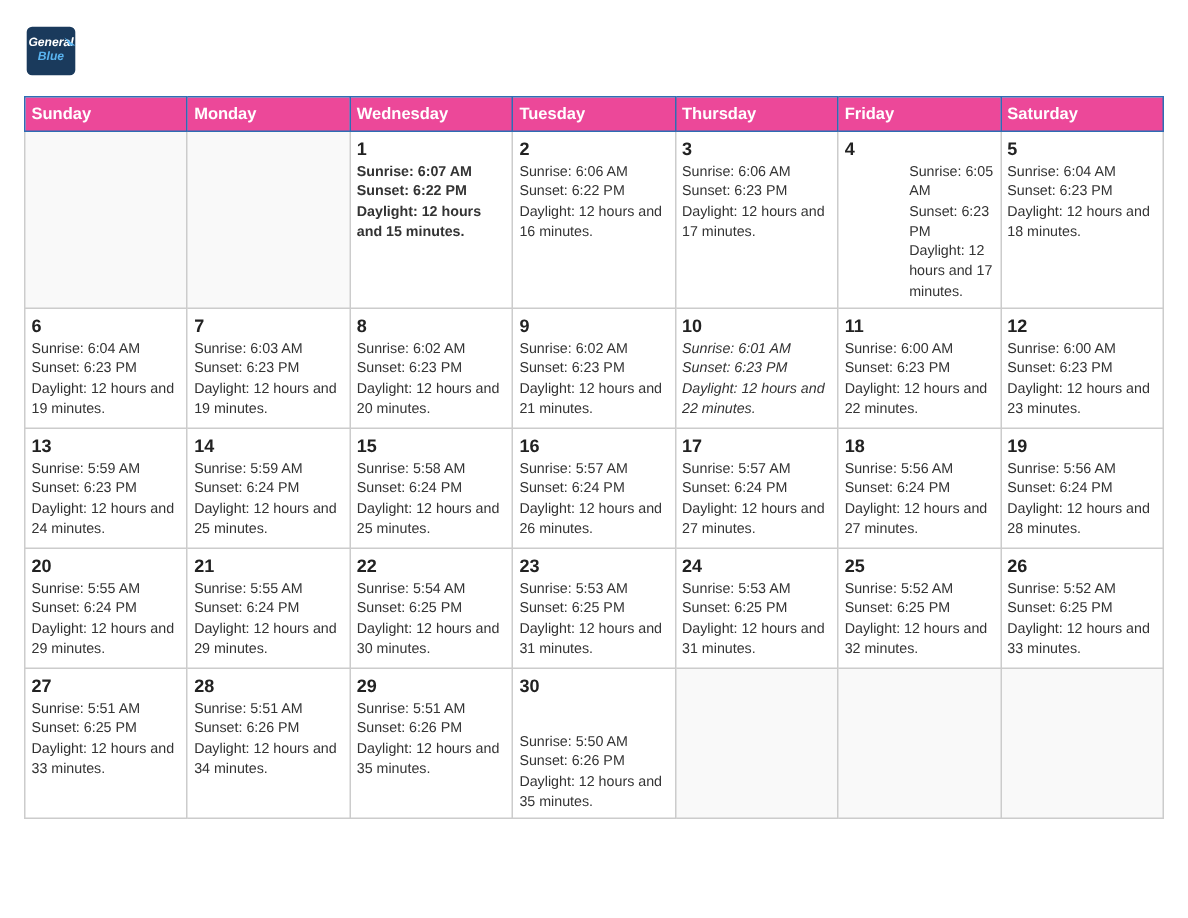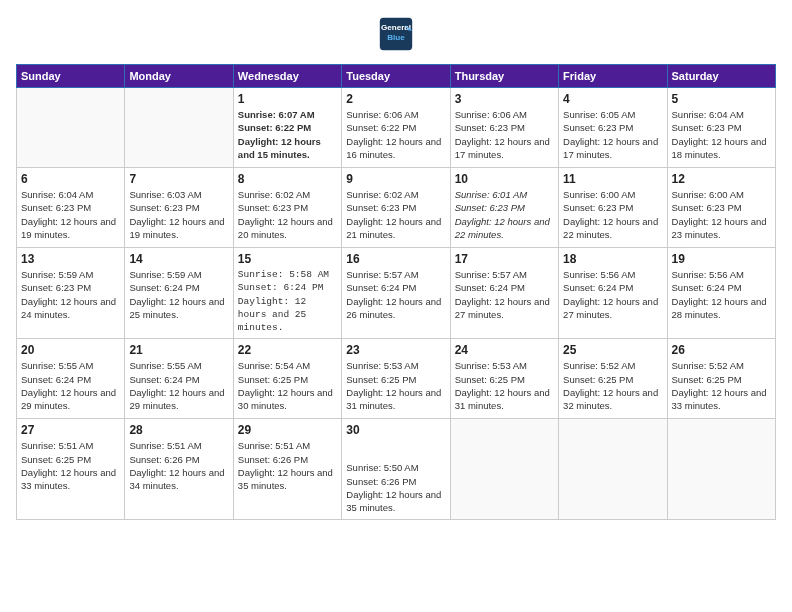--- a/index.html
+++ b/index.html
@@ -5,23 +5,24 @@
     * { box-sizing: border-box; margin: 0; padding: 0; }
     body {
       font-family: Arial, sans-serif;
       background: #fff;
       width: 792px;
       min-height: 612px;
       padding: 16px;
     }
     .header {
       display: flex;
-      justify-content: center;
+      justify-content: flex-start;
       align-items: flex-start;
       margin-bottom: 12px;
+      font-style: italic;
     }
     .logo {
       display: flex;
       align-items: center;
       gap: 4px;
     }
     .logo-icon {
       width: 36px;
       height: 36px;
     }
@@ -34,21 +35,21 @@
     .location {
       font-size: 14px;
       color: #444;
     }
     table {
       width: 100%;
       border-collapse: collapse;
       font-size: 10px;
     }
     th {
-      background: #4c1d95;
+      background: #ec4899;
       color: #fff;
       padding: 5px 4px;
       text-align: left;
       font-size: 11px;
       border: 1px solid #2e6db4;
     }
     td {
       border: 1px solid #ccc;
       vertical-align: top;
       padding: 4px;
@@ -116,21 +117,21 @@
 Daylight: 12 hours and 16 minutes.</div>
         </td>
         <td>
           <span class="day-num">3</span>
           <div class="cell-info" style="white-space: pre-line;">Sunrise: 6:06 AM
 Sunset: 6:23 PM
 Daylight: 12 hours and 17 minutes.</div>
         </td>
         <td>
           <span class="day-num">4</span>
-          <div class="cell-info" style="white-space: pre-line;">Sunrise: 6:05 AM
+          <div class="cell-info" style="white-space: pre-line; margin-left: 43px;">Sunrise: 6:05 AM
 Sunset: 6:23 PM
 Daylight: 12 hours and 17 minutes.</div>
         </td>
         <td>
           <span class="day-num">5</span>
           <div class="cell-info" style="white-space: pre-line;">Sunrise: 6:04 AM
 Sunset: 6:23 PM
 Daylight: 12 hours and 18 minutes.</div>
         </td>
       </tr>
@@ -186,21 +187,21 @@
 Daylight: 12 hours and 24 minutes.</div>
         </td>
         <td>
           <span class="day-num">14</span>
           <div class="cell-info" style="white-space: pre-line;">Sunrise: 5:59 AM
 Sunset: 6:24 PM
 Daylight: 12 hours and 25 minutes.</div>
         </td>
         <td>
           <span class="day-num">15</span>
-          <div class="cell-info" style="white-space: pre-line; font-family: Liberation Mono, monospace;">Sunrise: 5:58 AM
+          <div class="cell-info" style="white-space: pre-line;">Sunrise: 5:58 AM
 Sunset: 6:24 PM
 Daylight: 12 hours and 25 minutes.</div>
         </td>
         <td>
           <span class="day-num">16</span>
           <div class="cell-info" style="white-space: pre-line;">Sunrise: 5:57 AM
 Sunset: 6:24 PM
 Daylight: 12 hours and 26 minutes.</div>
         </td>
         <td>

